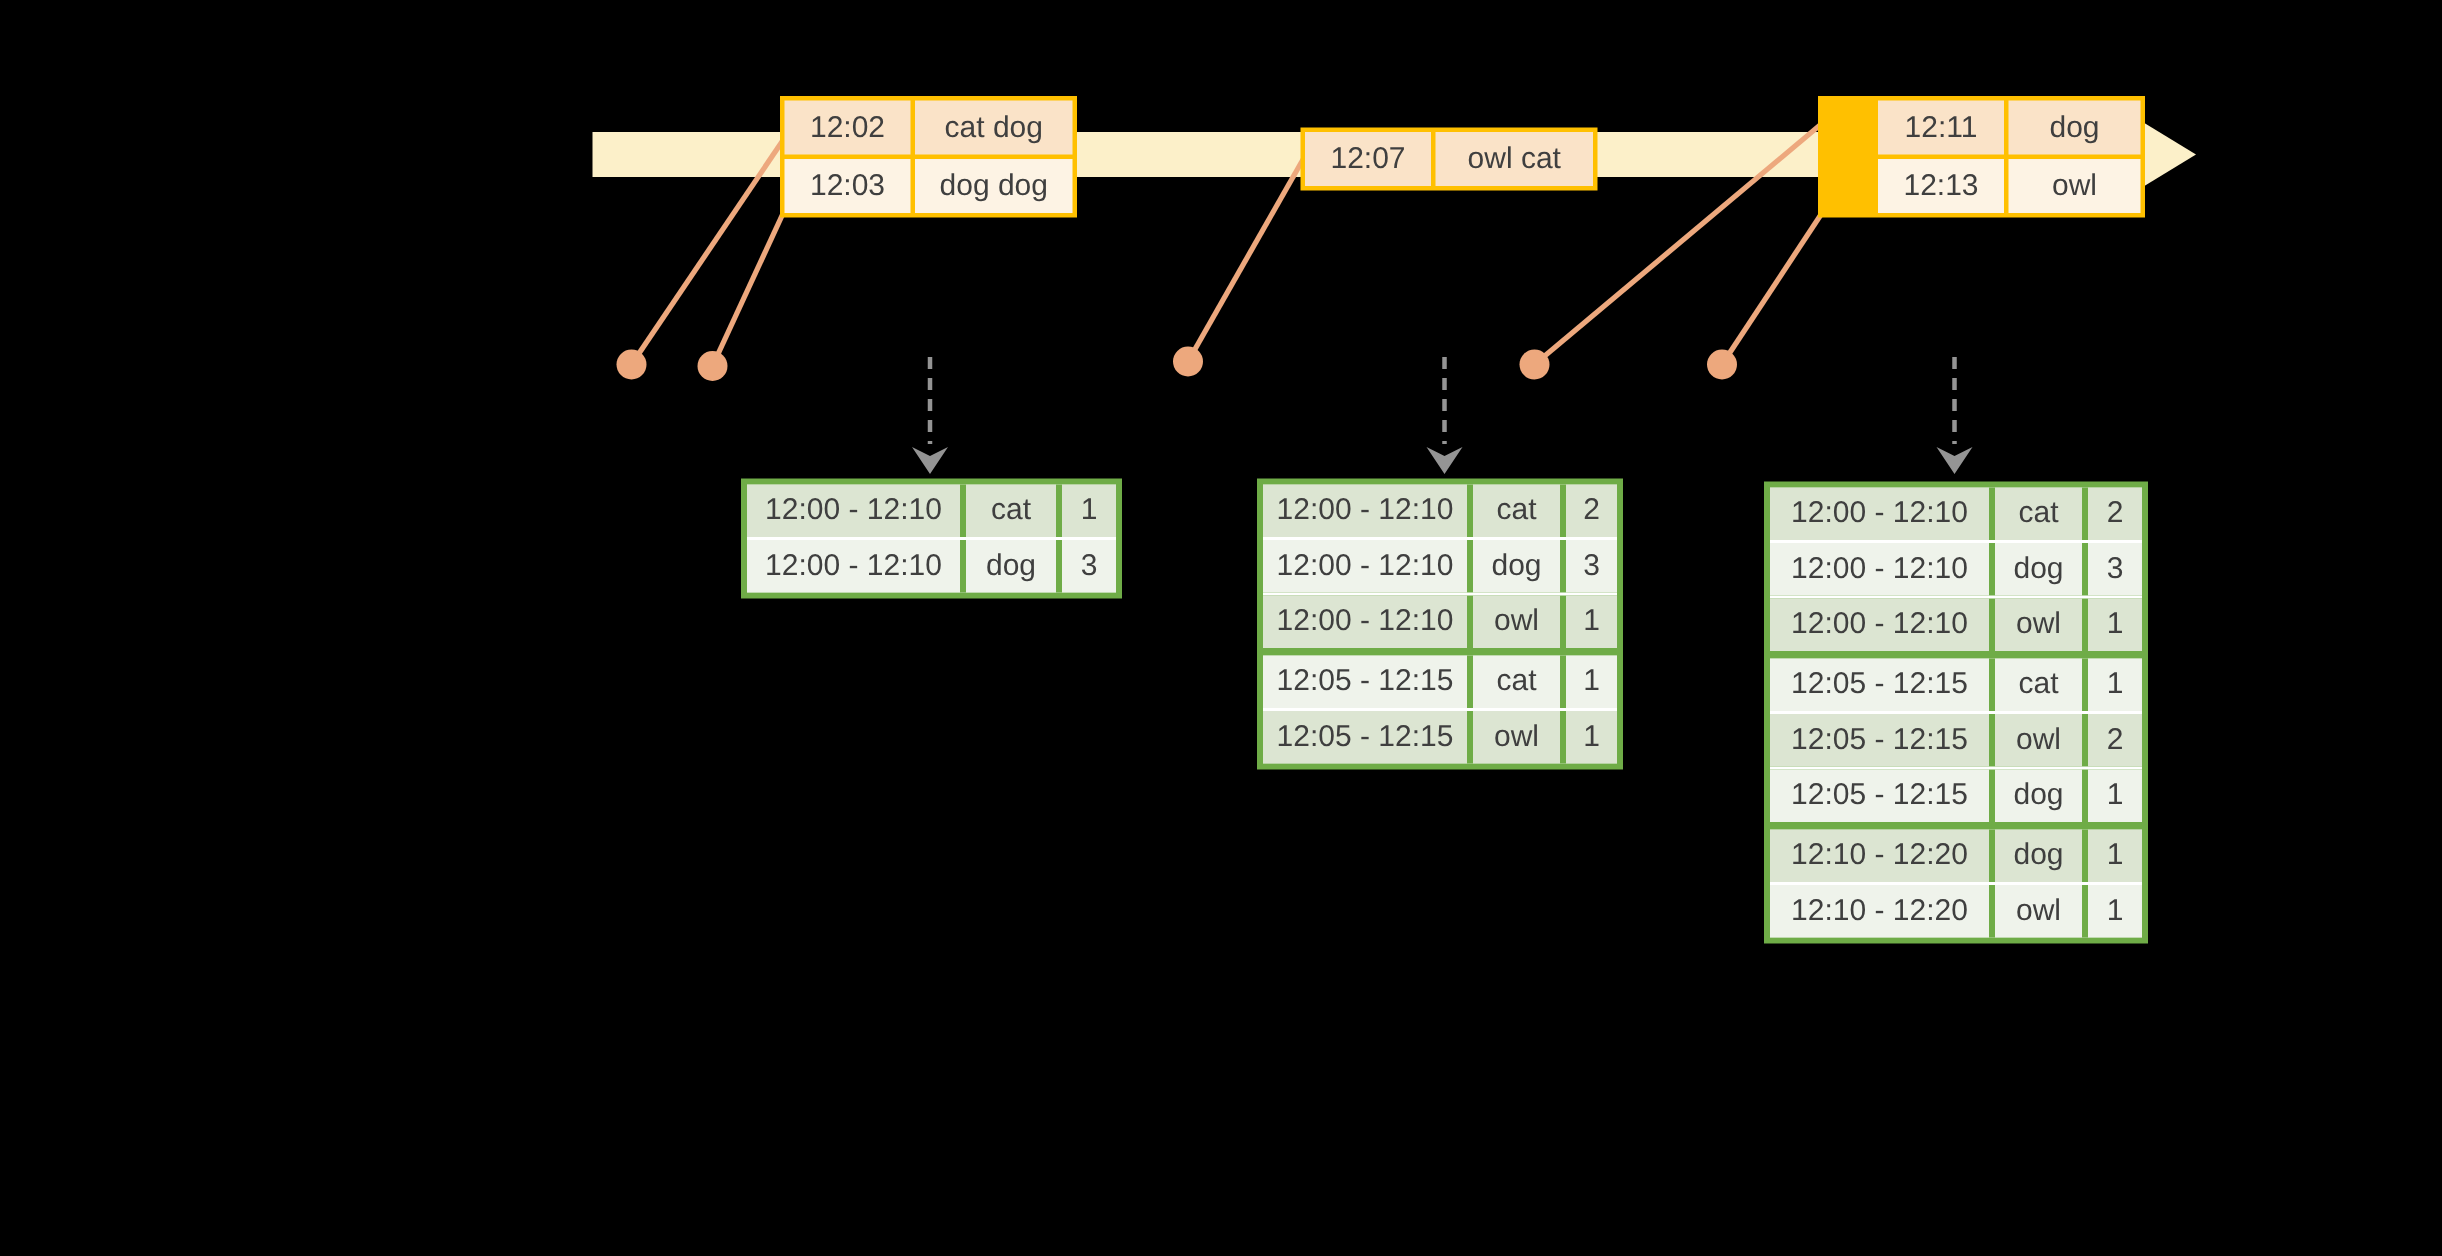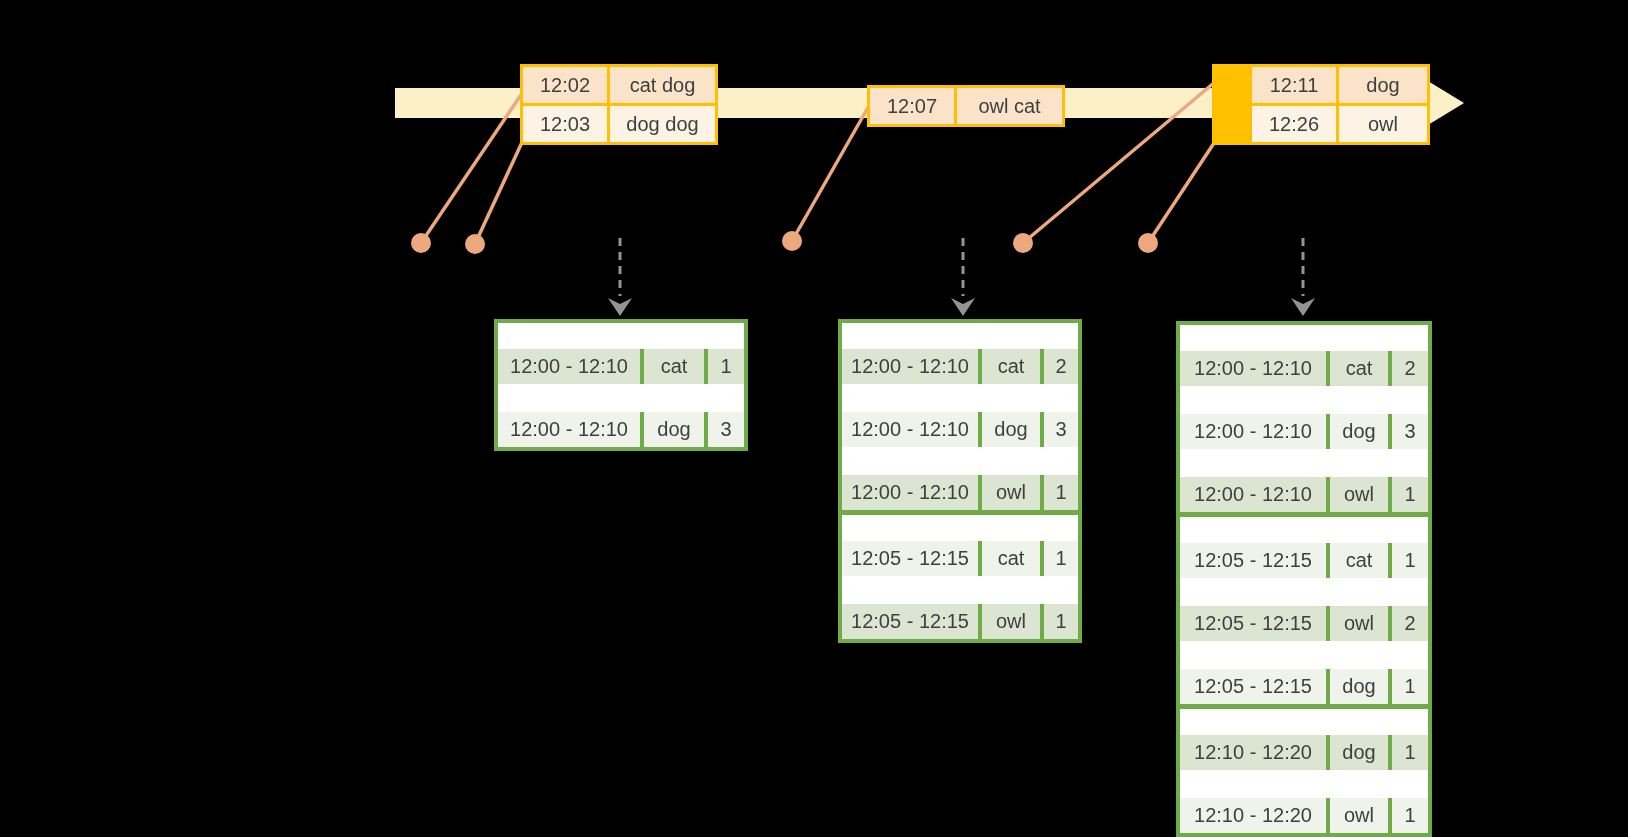--- a/index.html
+++ b/index.html
@@ -37,21 +37,21 @@
   .ecell{display:flex;align-items:center;justify-content:center;font-size:20px;color:var(--text);}
   .erow.dark  .ecell{background:var(--e-dark);}
   .erow.light .ecell{background:var(--e-light);}
 
   
   .gtable{
     position:absolute;z-index:2;background:var(--g-border);
     padding:4px;display:flex;flex-direction:column;gap:5px;box-sizing:border-box;
   }
   .ggroup{background:#ffffff;display:flex;flex-direction:column;gap:2px;}
-  .grow{background:var(--g-border);display:grid;grid-template-columns:var(--tc) var(--kc) var(--cc);gap:0 4px;height:35px;margin-top:26px;}
+  .grow{background:var(--g-border);display:grid;grid-template-columns:var(--tc) var(--kc) var(--cc);gap:0 4px;height:35px;}
   .gcell{display:flex;align-items:center;justify-content:center;font-size:20px;color:var(--text);}
   .grow.dark  .gcell{background:var(--g-dark);}
   .grow.light .gcell{background:var(--g-light);}
 </style>
 </head>
 <body>
 
 <div id="canvas">
 
   <svg id="decor" width="1628" height="837" viewBox="0 0 1628 837">
@@ -96,21 +96,21 @@
         <div class="ecell">12:07</div>
         <div class="ecell">owl cat</div>
       </div>
     </div>
   <div class="etable" style="left:1212px;top:64px;padding-left:40px;--t:84px;--w:88px;">
       <div class="erow dark">
         <div class="ecell">12:11</div>
         <div class="ecell">dog</div>
       </div>
       <div class="erow light">
-        <div class="ecell">12:26</div>
+        <div class="ecell">12:13</div>
         <div class="ecell">owl</div>
       </div>
     </div>
 
   <div class="gtable" style="left:494px;top:319px;--tc:142px;--kc:60px;--cc:36px;">
       <div class="ggroup">
         <div class="grow dark">
           <div class="gcell">12:00 - 12:10</div>
           <div class="gcell">cat</div>
           <div class="gcell">1</div>

